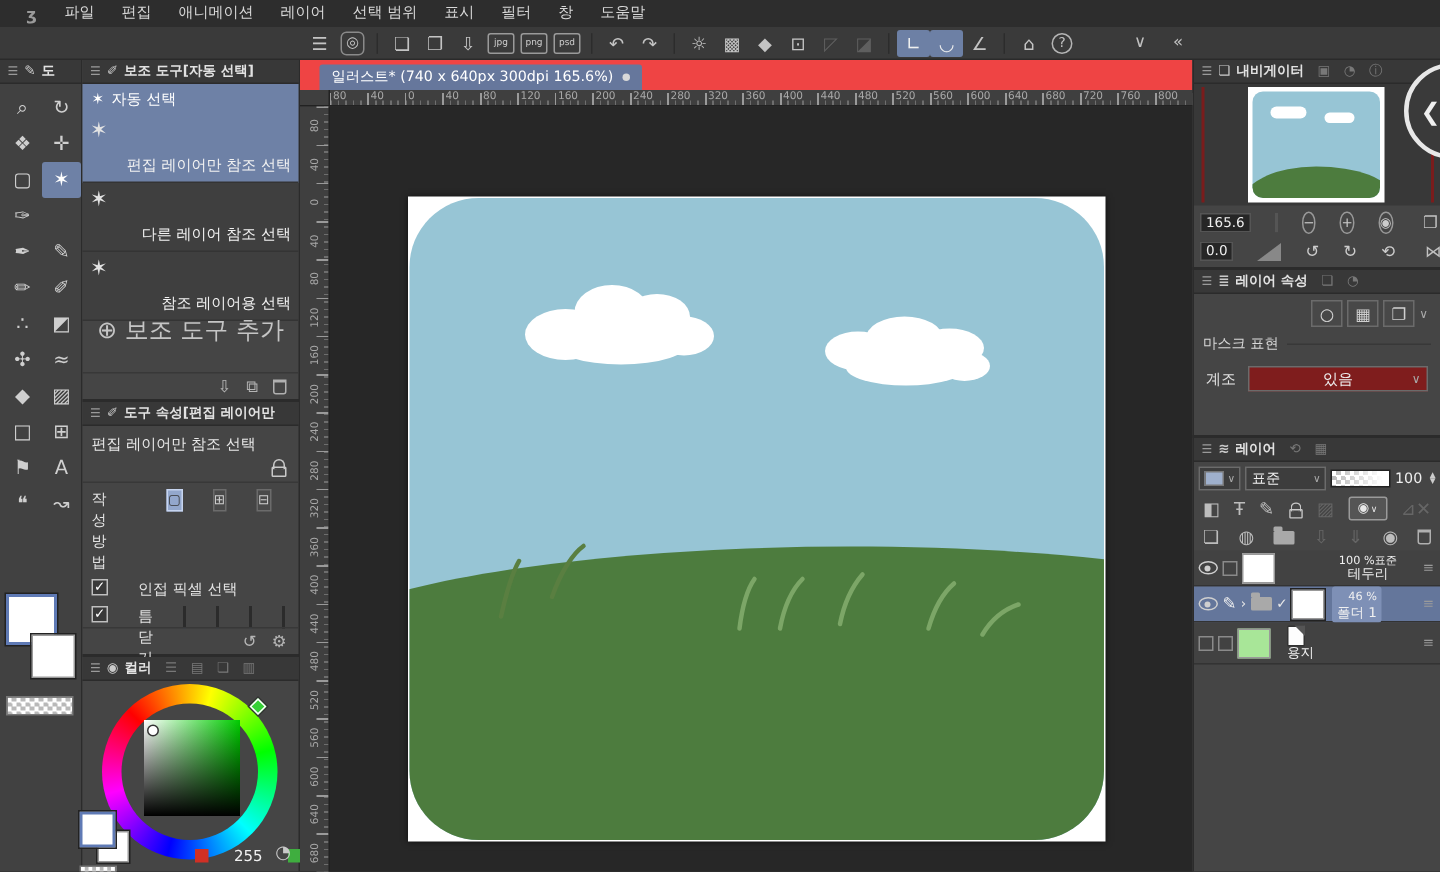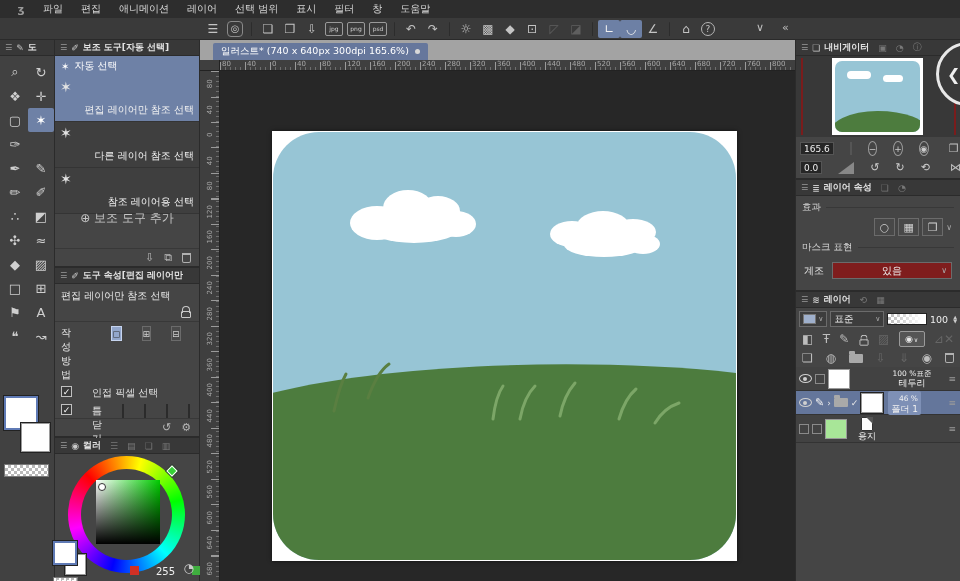--- a/index.html
+++ b/index.html
@@ -37,21 +37,21 @@
 .checker{background-image:conic-gradient(#b9b9b9 25%,#fff 0 50%,#b9b9b9 0 75%,#fff 0);background-size:8px 8px}
 #trans-swatch{left:4px;top:424px;width:45px;height:13px;border:1px solid #777;background-size:6px 6px}
 
 .lpanel{left:55px;width:145px;background:#454545;border-right:1px solid #2b2b2b;border-bottom:2px solid #2b2b2b}
 #subtool-panel{top:40px;height:228px}
 .st-group{height:20px;background:#6e81a6;display:flex;align-items:center;gap:5px;padding:0 6px;font-size:10px;color:#fff}
 .st-item{height:46px;background:#3f3f3f;border-bottom:1px solid #343434;position:relative}
 .st-item.sel{background:#6e81a6}
 .st-item .wand{position:absolute;left:5px;top:3px;font-size:14px;color:#e3e3e3}
 .st-item .stname{position:absolute;right:5px;bottom:4px;font-size:10px;color:#f2f2f2}
-#st-add{position:absolute;left:0;right:0;top:170px;text-align:center;font-size:12px;color:#c5c5c5}
+#st-add{position:absolute;left:0;right:0;top:170px;text-align:center;font-size:16px;color:#c5c5c5}
 .pfoot{position:absolute;left:0;right:0;bottom:0;height:18px;display:flex;align-items:center;justify-content:flex-end;gap:10px;padding:0 8px;color:#b5b5b5;font-size:11px;border-top:1px solid #383838}
 
 #toolprop-panel{top:268px;height:170px}
 .tp-sub{padding:5px 6px 0;font-size:10px;color:#e8e8e8}
 .tp-lockrow{display:flex;justify-content:flex-end;padding:2px 8px 3px;border-bottom:1px solid #383838}
 .tp-row{display:flex;padding:4px 6px 0;font-size:10px;color:#e2e2e2;gap:20px}
 .mbox{width:17px;height:15px;border:1px solid #6b6b6b;background:#4a4a4a;display:flex;align-items:center;justify-content:center;font-size:9px;color:#cfcfcf}
 .mbox.sel{background:#93a7cc;border-color:#c6d4ef;color:#333}
 .cb{width:11px;height:11px;border:1px solid #c0c0c0;background:#3a3a3a;color:#fff;font-size:9px;line-height:10px;text-align:center;flex:none}
 .gapseg{width:13px;height:15px;background:#3a3a3a;border:1px solid #2b2b2b}
@@ -78,21 +78,21 @@
 #hue-marker{left:113px;top:29px;width:8px;height:8px;background:#35d035;border:1.5px solid #fff;transform:rotate(45deg);box-shadow:0 0 0 1px #333}
 #sv-marker{left:43px;top:45px;width:8px;height:8px;border:1.5px solid #333;border-radius:50%;background:#fff;box-shadow:inset 0 0 0 1.5px #fff}
 #rgb-row{left:75px;bottom:4px;display:flex;gap:17px;font-size:10px;color:#f0f0f0}
 .rgbsw{width:9px;height:9px}
 #color-main{left:-2px;top:103px;width:24px;height:24px;background:#fff;border:2px solid #5f7ab5;outline:1px solid #222;z-index:5}
 #color-sub{left:10px;top:116px;width:21px;height:21px;background:#fff;border:1px solid #999;outline:1px solid #222;z-index:4}
 #color-trans{left:-2px;top:139px;width:25px;height:8px;border:1px solid #777;background-size:5px 5px;z-index:5}
 #color-mode{right:5px;bottom:6px;font-size:12px;color:#c9c9c9}
 
 #canvas-area{left:200px;top:40px;width:595px;height:541px;background:#272727}
-#tabbar{left:0;top:0;width:595px;height:20px;background:#a3a3a3}
+#tabbar{left:0;top:0;width:595px;height:20px;background:#ef4444}
 #doc-tab{position:absolute;left:13px;top:3px;height:17px;background:#66779c;color:#fff;font-size:9.5px;display:flex;align-items:center;gap:6px;padding:0 8px;border-radius:2px 2px 0 0}
 #doc-tab .dot{width:5px;height:5px;border-radius:50%;background:#d8d8d8}
 #hruler{left:20px;top:20px;width:575px;height:11px;background:#3f3f3f;border-bottom:1px solid #222;display:flex;
  background-image:repeating-linear-gradient(to right,#9a9a9a 0 1px,transparent 1px 25px),repeating-linear-gradient(to right,#6e6e6e 0 1px,transparent 1px 5px);
  background-size:100% 8px,100% 3px;background-position:left bottom,left bottom;background-repeat:no-repeat}
 #hruler span{width:25px;flex:none;font-size:7px;color:#a8a8a8;padding-left:2px;line-height:8px}
 #rcorner{left:0;top:20px;width:20px;height:11px;background:#3f3f3f;border-right:1px solid #222;border-bottom:1px solid #222}
 #vruler{left:0;top:31px;width:20px;height:510px;background:#3f3f3f;border-right:1px solid #222;display:flex;flex-direction:column;
  background-image:repeating-linear-gradient(to bottom,#9a9a9a 0 1px,transparent 1px 25.5px),repeating-linear-gradient(to bottom,#6e6e6e 0 1px,transparent 1px 5px);
  background-size:8px 100%,3px 100%;background-position:right top,right top;background-repeat:no-repeat}
@@ -481,23 +481,20 @@
 </div>
 
 <div id="lp-panel" class="abs rpanel">
   <div class="phead">
     <span class="burger">☰</span>
     <span class="picon">≣</span>
     <span>레이어 속성</span>
     <span class="dimtab">❏</span>
     <span class="dimtab">◔</span>
   </div>
-  <div class="sect">
-      <span>효과</span>
-    </div>
   <div id="fx-icons">
     <span class="fxbox">○</span>
     <span class="fxbox">▦</span>
     <span class="fxbox">❐</span>
     <span style="color:#aaa;font-size:8px;align-self:center">∨</span>
   </div>
   <div class="sect">
       <span>마스크 표현</span>
     </div>
   <div id="grad-row">
@@ -576,21 +573,21 @@
       <span class="lmeta">46 %</span><br>
       <span class="lname">폴더 1</span>
     </span>
     <span class="lhandle">≡</span>
   </div>
 
   <div class="lrow" style="height:28px">
     <span class="box-empty"></span>
     <span class="box-empty"></span>
     <span class="lthumb" style="background:#a8e698"></span>
-    <span style="display:flex;flex-direction:column;align-items:center;margin-left:8px">
+    <span style="display:flex;flex-direction:column;margin-left:8px">
       <span class="i-paper"></span>
       <span class="lname">용지</span>
     </span>
     <span class="lhandle">≡</span>
   </div>
 </div>
 
 <div id="edge-btn" class="abs">
   <span>❮</span>
 

